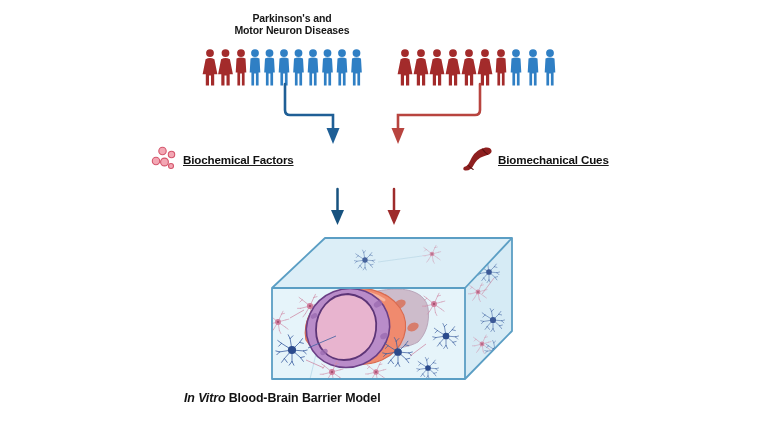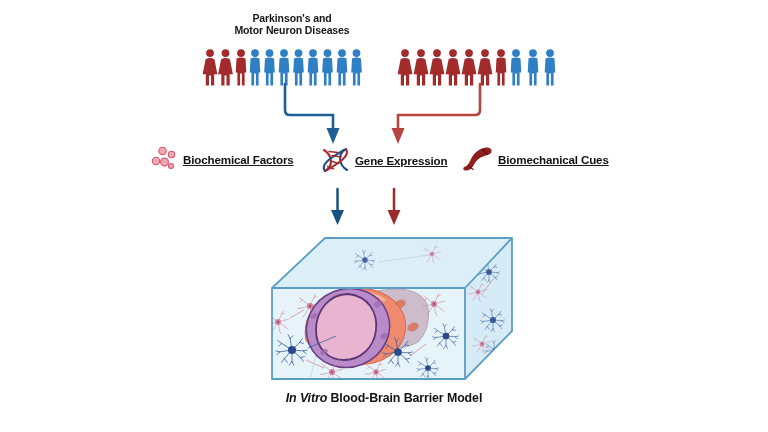--- a/index.html
+++ b/index.html
@@ -28,21 +28,21 @@
   .mid-item .mtxt{
     font-size:11.6px;font-weight:bold;color:#111;white-space:nowrap;
     letter-spacing:-0.15px;
   }
   #item-bio{left:150px;top:145px;}
   #item-gene{left:320px;top:145px;}
   #item-mech{left:461px;top:145px;}
   .mid-item .micon{flex:0 0 auto;line-height:0;}
 
   #caption{
-    position:absolute;left:184px;top:391px;width:400px;text-align:center;
+    position:absolute;left:184px;top:391px;width:400px;
     font-size:12.4px;font-weight:bold;color:#121212;letter-spacing:-0.1px;
   }
   #caption .ital{font-style:italic;}
 
   svg{overflow:visible;}
 </style>
 </head>
 <body>
 
 <div id="stage">
@@ -126,39 +126,20 @@
           <circle cx="21.5" cy="9.5" r="3.2"></circle>
           <circle cx="6" cy="16" r="3.7"></circle>
           <circle cx="14.5" cy="17" r="3.9"></circle>
           <circle cx="21" cy="21" r="2.5"></circle>
         </g>
       </svg>
     </span>
     <span class="mtxt">Biochemical Factors</span>
   </div>
 
-  <div class="mid-item" id="item-gene">
-    <span class="micon">
-      <svg width="32" height="30" viewBox="0 0 32 30">
-        <g fill="none" stroke-width="2.1" stroke-linecap="round">
-          <path d="M 5 26 C 14 21 12 10 4 5" stroke="#b02a2a"></path>
-          <path d="M 5 26 C -1 19 14 11 24 5" stroke="#1f4e8c"></path>
-          <path d="M 26 4 C 17 9 19 20 27 25" stroke="#1f4e8c"></path>
-          <path d="M 26 4 C 31 11 17 19 7 25" stroke="#b02a2a"></path>
-        </g>
-        <g stroke="#9d3030" stroke-width="1.5" stroke-linecap="round">
-          <path d="M 7.5 21.5 L 13.5 23.8"></path>
-          <path d="M 11 16 L 18.5 18.5"></path>
-          <path d="M 12 10.5 L 21 12"></path>
-          <path d="M 9 6.5 L 18 7.5"></path>
-        </g>
-      </svg>
-    </span>
-    <span class="mtxt">Gene Expression</span>
-  </div>
 
   <div class="mid-item" id="item-mech">
     <span class="micon">
       <svg width="34" height="28" viewBox="0 0 34 28">
         <path d="M 3 22 C 7 21 8 18 10 14 C 12.5 9 16 5 23 3
                  C 27 2 30 3 30.5 5.5 C 31 8 28.5 9.5 25 10.5
                  C 19 12 15.5 15 13 19.5 C 11 23.5 8.5 25.5 5 25.5
                  C 2.5 25.5 1.5 24 3 22 Z" fill="#8e1f1f"></path>
         <path d="M 21.5 4.2 C 23 6.5 24.5 8 26.5 9.3" fill="none" stroke="#5e1212" stroke-width="1.2" stroke-linecap="round"></path>
         <path d="M 7.5 20.6 C 9 22.3 10.5 23.6 12.2 24.4" fill="none" stroke="#5e1212" stroke-width="1.1" stroke-linecap="round"></path>

